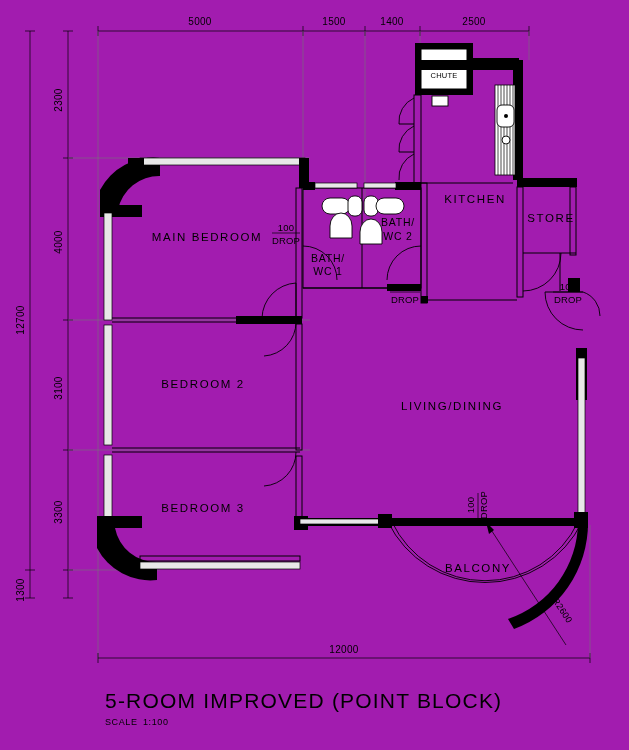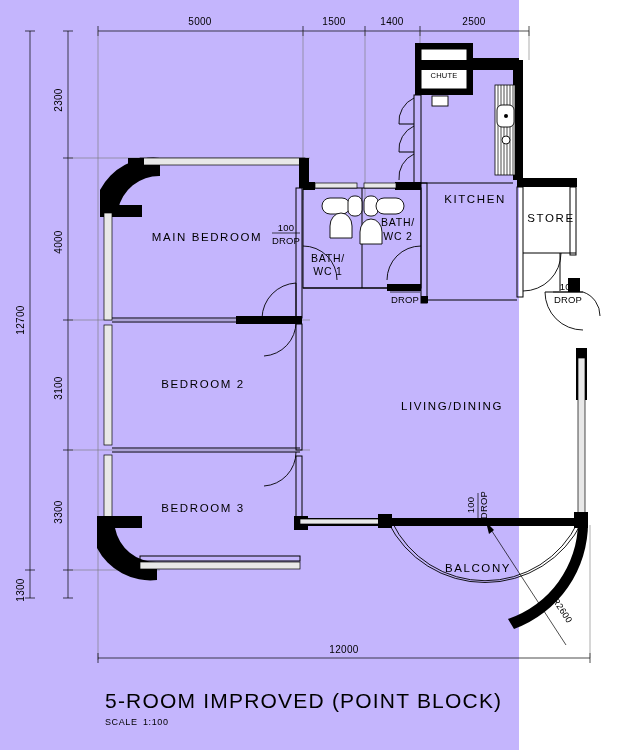--- a/index.html
+++ b/index.html
@@ -9,23 +9,23 @@
   }
   body {
     width: 629px;
     height: 750px;
     font-family: "Liberation Sans", sans-serif;
     color: #000;
     overflow: hidden;
   }
   #plan-root {
     position: relative;
-    width: 519px;
+    width: 629px;
     height: 750px;
-    background: #c4b5fd;
+    background: #a21caf;
   }
   #plan-svg {
     position: absolute;
     top: 0;
     left: 0;
   }
   .dim-text {
     font-family: "Liberation Sans", sans-serif;
     font-size: 10px;
     letter-spacing: 0.3px;

